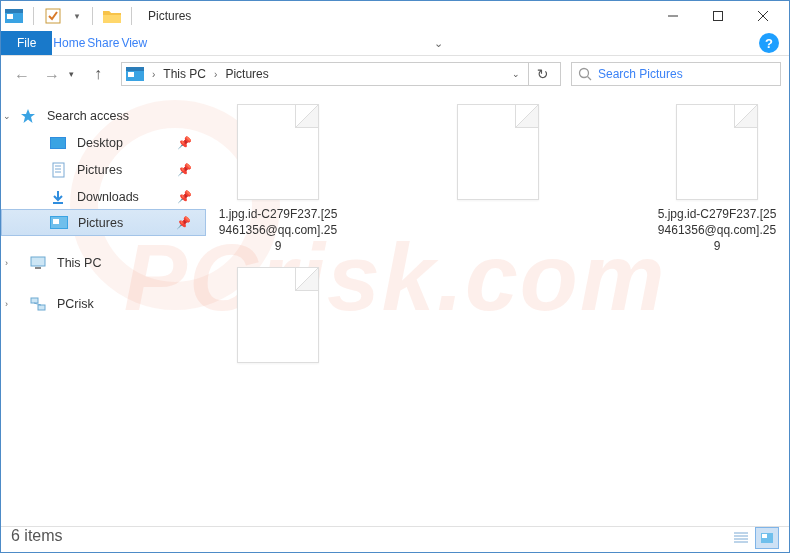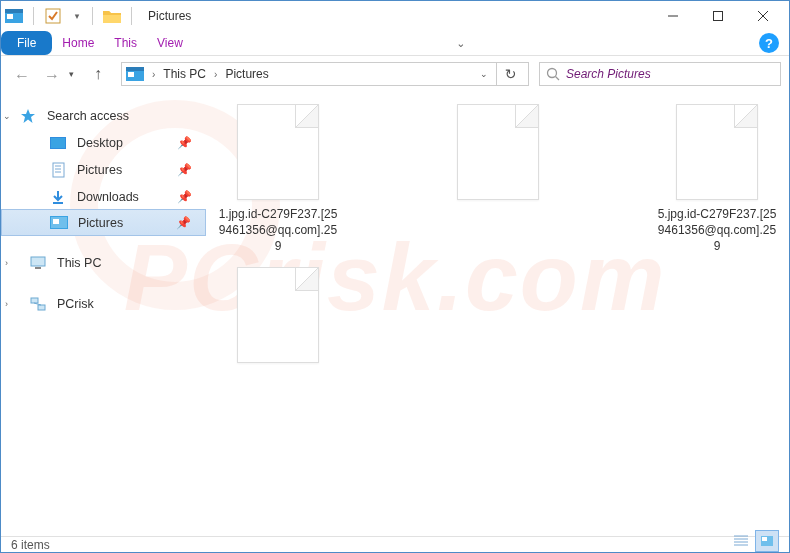--- a/index.html
+++ b/index.html
@@ -6,50 +6,50 @@
 body { width: 790px; height: 553px; background: #fff; overflow: hidden; position: relative; }
 .window { width: 100%; height: 100%; border: 1px solid #4d8bc7; display: flex; flex-direction: column; }
 .titlebar { height: 30px; background: #fff; display: flex; align-items: center; padding: 0 4px; }
 .titlebar-left { display: flex; align-items: center; gap: 10px; }
 .titlebar-icon { width: 18px; height: 18px; display: inline-flex; align-items: center; justify-content: center; }
 .titlebar-sep { width: 1px; height: 18px; background: #ccc; }
 .titlebar-title { font-size: 12px; color: #333; margin-left: 6px; }
 .win-controls { margin-left: auto; display: flex; }
 .win-btn { width: 45px; height: 29px; display: flex; align-items: center; justify-content: center; font-size: 13px; color: #333; }
 .ribbon { height: 25px; background: #fff; display: flex; align-items: center; border-bottom: 1px solid #e1e1e1; }
-.ribbon-file { background: #1979ca; color: #fff; font-size: 12px; padding: 4px 16px; height: 100%; display: flex; align-items: center; border-radius: 7px; }
-.ribbon-tab { font-size: 12px; color: #a21caf; padding: 0 10px; height: 100%; display: flex; align-items: center; }
+.ribbon-file { background: #1979ca; color: #fff; font-size: 12px; padding: 4px 16px; height: 100%; display: flex; align-items: center; }
+.ribbon-tab { font-size: 12px; color: #3b82f6; padding: 0 1px; height: 100%; display: flex; align-items: center; }
 .ribbon-help { margin-left: auto; margin-right: 10px; width: 20px; height: 20px; background: #1e9fff; border-radius: 50%; color: #fff; display: flex; align-items: center; justify-content: center; font-size: 13px; font-weight: bold; }
 .navbar { height: 36px; display: flex; align-items: center; padding: 0 8px; gap: 4px; }
 .nav-btn { width: 26px; height: 26px; display: flex; align-items: center; justify-content: center; color: #999; font-size: 16px; }
 .nav-btn.active { color: #555; }
 .nav-dd { width: 12px; color: #555; font-size: 9px; }
 .addressbar { flex: 1; height: 24px; border: 1px solid #ccc; display: flex; align-items: center; padding: 0 4px; gap: 6px; margin: 0 6px; }
 .addr-seg { font-size: 12px; color: #333; }
 .addr-chev { font-size: 10px; color: #666; padding: 0 2px; }
 .addr-right { margin-left: auto; display: flex; align-items: center; gap: 4px; }
 .refresh-btn { width: 28px; height: 22px; border-left: 1px solid #ccc; display: flex; align-items: center; justify-content: center; color: #555; font-size: 14px; }
-.searchbar { width: 242px; height: 24px; border: 1px solid #ccc; display: flex; align-items: center; padding: 0 6px; gap: 6px; color: #701a75; font-size: 12px; font-style: italic; }
+.searchbar { width: 210px; height: 24px; border: 1px solid #ccc; display: flex; align-items: center; padding: 0 6px; gap: 6px; color: #3b82f6; font-size: 12px; }
 .content { flex: 1; display: flex; overflow: hidden; }
 .sidebar { width: 205px; padding: 10px 0; overflow-y: auto; }
 .side-item { height: 27px; display: flex; align-items: center; padding-left: 28px; font-size: 12.5px; color: #333; gap: 10px; position: relative; }
 .side-item.qa { padding-left: 18px; font-weight: normal; }
 .side-item.lvl2 { padding-left: 48px; }
 .side-item.selected { background: linear-gradient(#d9e8f7, #cde1f5); border: 1px solid #a3c4e8; margin: -1px 0; }
 .side-item .pin { margin-left: auto; margin-right: 14px; color: #8c8c8c; font-size: 12px; }
 .side-ico { width: 18px; height: 16px; display: inline-flex; align-items: center; justify-content: center; }
 .side-exp { position: absolute; left: 4px; font-size: 9px; color: #666; }
 .side-item.qa .side-exp { left: 2px; }
 .side-space { height: 14px; }
 .filearea { flex: 1; padding: 12px 10px; display: flex; flex-wrap: wrap; align-content: flex-start; gap: 12px 36px; justify-content: space-between; }
 .file-item { width: 124px; display: flex; flex-direction: column; align-items: center; text-align: center; }
 .file-thumb { width: 82px; height: 96px; background: #fff; border: 1px solid #ddd; position: relative; margin-bottom: 6px; box-shadow: 0 1px 2px rgba(0,0,0,0.05); }
 .file-thumb::before { content: ""; position: absolute; top: 0; right: 0; width: 22px; height: 22px; background: linear-gradient(135deg, #fff 0%, #fff 48%, #ddd 50%, #f5f5f5 52%, #f5f5f5 100%); border-left: 1px solid #ddd; border-bottom: 1px solid #ddd; }
 .file-name { font-size: 12px; color: #333; line-height: 1.35; word-break: break-all; }
-.statusbar { height: 16px; border-top: 1px solid #e1e1e1; display: flex; align-items: flex-end; padding: 0 10px; font-size: 12px; color: #555; }
+.statusbar { height: 26px; border-top: 1px solid #e1e1e1; display: flex; align-items: flex-start; padding: 0 10px; font-size: 16px; color: #555; }
 .status-right { margin-left: auto; display: flex; gap: 2px; align-items: center; }
 .view-btn { width: 24px; height: 22px; display: flex; align-items: center; justify-content: center; }
 .view-btn.active { background: #cde1f5; border: 1px solid #7fb4e8; }
 .watermark { position: absolute; top: 50%; left: 50%; transform: translate(-50%, -50%); font-size: 95px; font-weight: bold; color: rgba(235, 100, 60, 0.10); pointer-events: none; letter-spacing: 2px; z-index: 0; white-space: nowrap; font-style: italic; }
 .wm-badge { position: absolute; top:100px; left:70px; width:210px; height:210px; border-radius:50%; border:28px solid rgba(235,100,60,0.08); pointer-events:none; z-index:0; }
 .content, .navbar, .ribbon, .titlebar, .statusbar { position: relative; z-index: 1; }
 svg { display: block; }
 </style>
 </head>
 <body>
@@ -101,21 +101,21 @@
             <line x1="0" y1="0" x2="10" y2="10" stroke="#333"></line>
             <line x1="10" y1="0" x2="0" y2="10" stroke="#333"></line>
           </svg>
         </div>
     </div>
   </div>
 
   <div class="ribbon">
     <div class="ribbon-file">File</div>
     <div class="ribbon-tab">Home</div>
-    <div class="ribbon-tab">This</div>
+    <div class="ribbon-tab">Share</div>
     <div class="ribbon-tab">View</div>
     <div style="margin-left:auto;margin-right:30px;color:#666;font-size:11px">⌄</div>
     <div class="ribbon-help">?</div>
   </div>
 
   <div class="navbar">
     <div class="nav-btn">←</div>
     <div class="nav-btn">→</div>
     <div class="nav-dd">▾</div>
     <div class="nav-btn active">↑</div>

